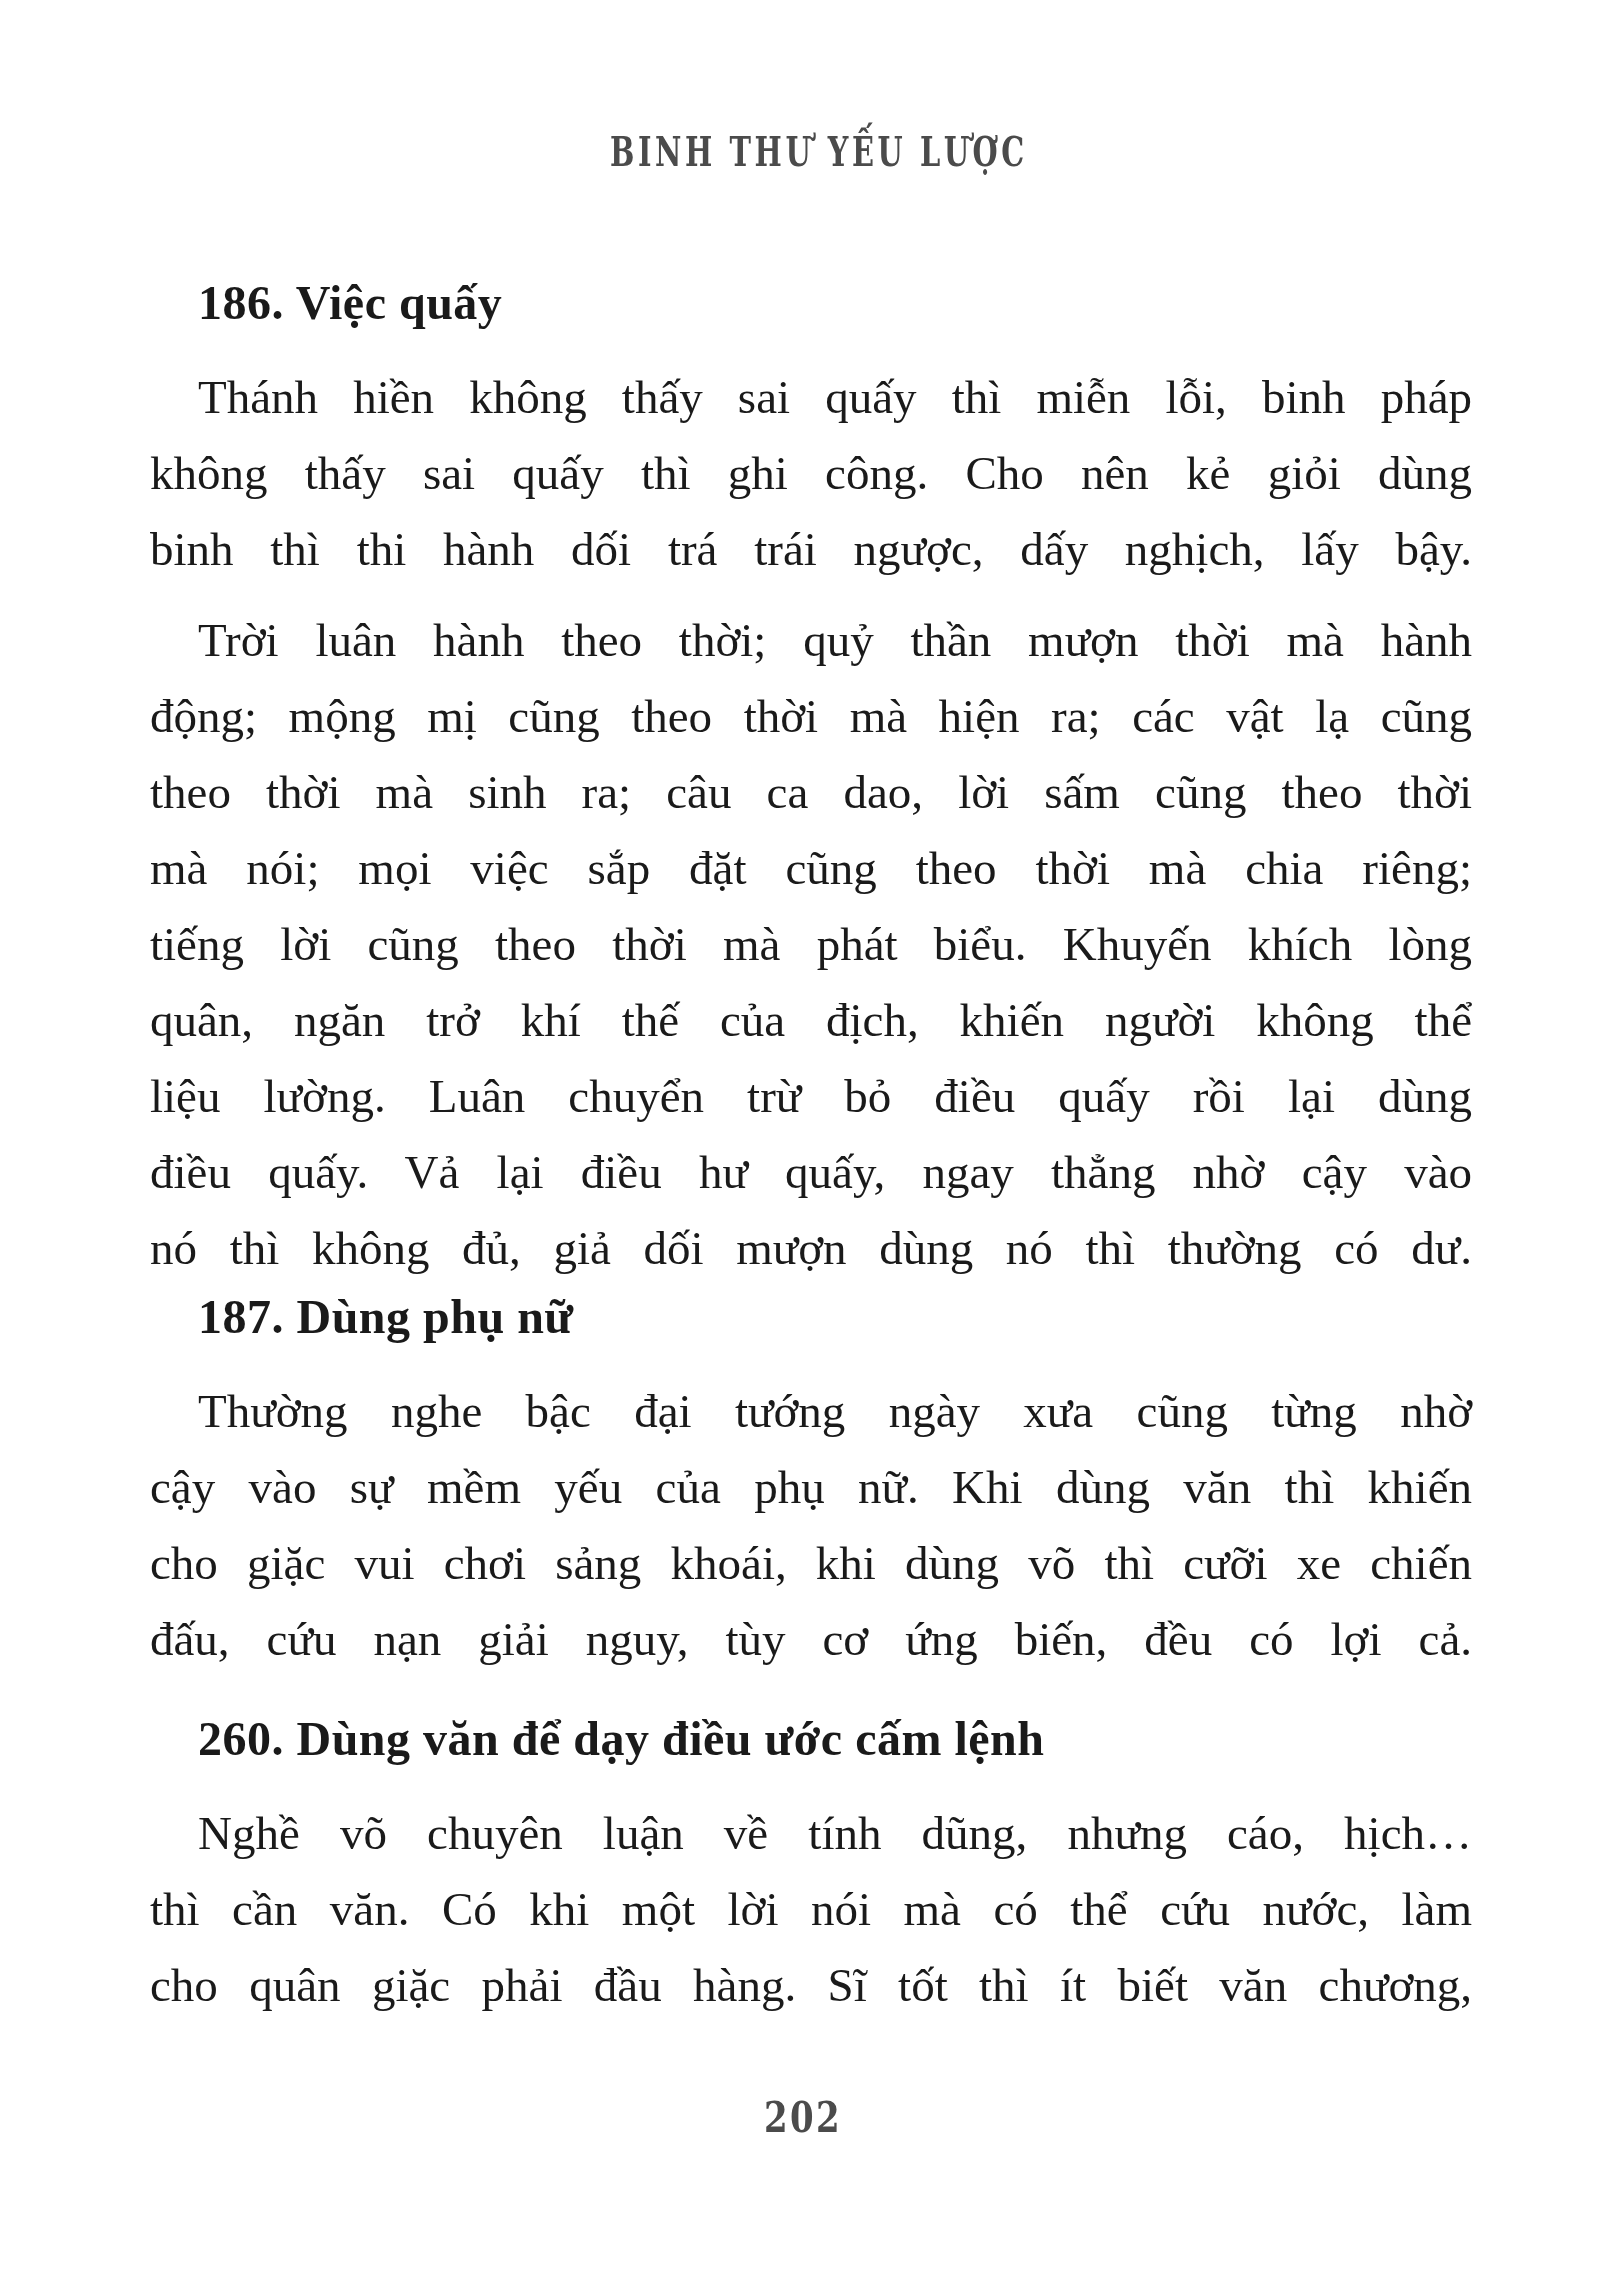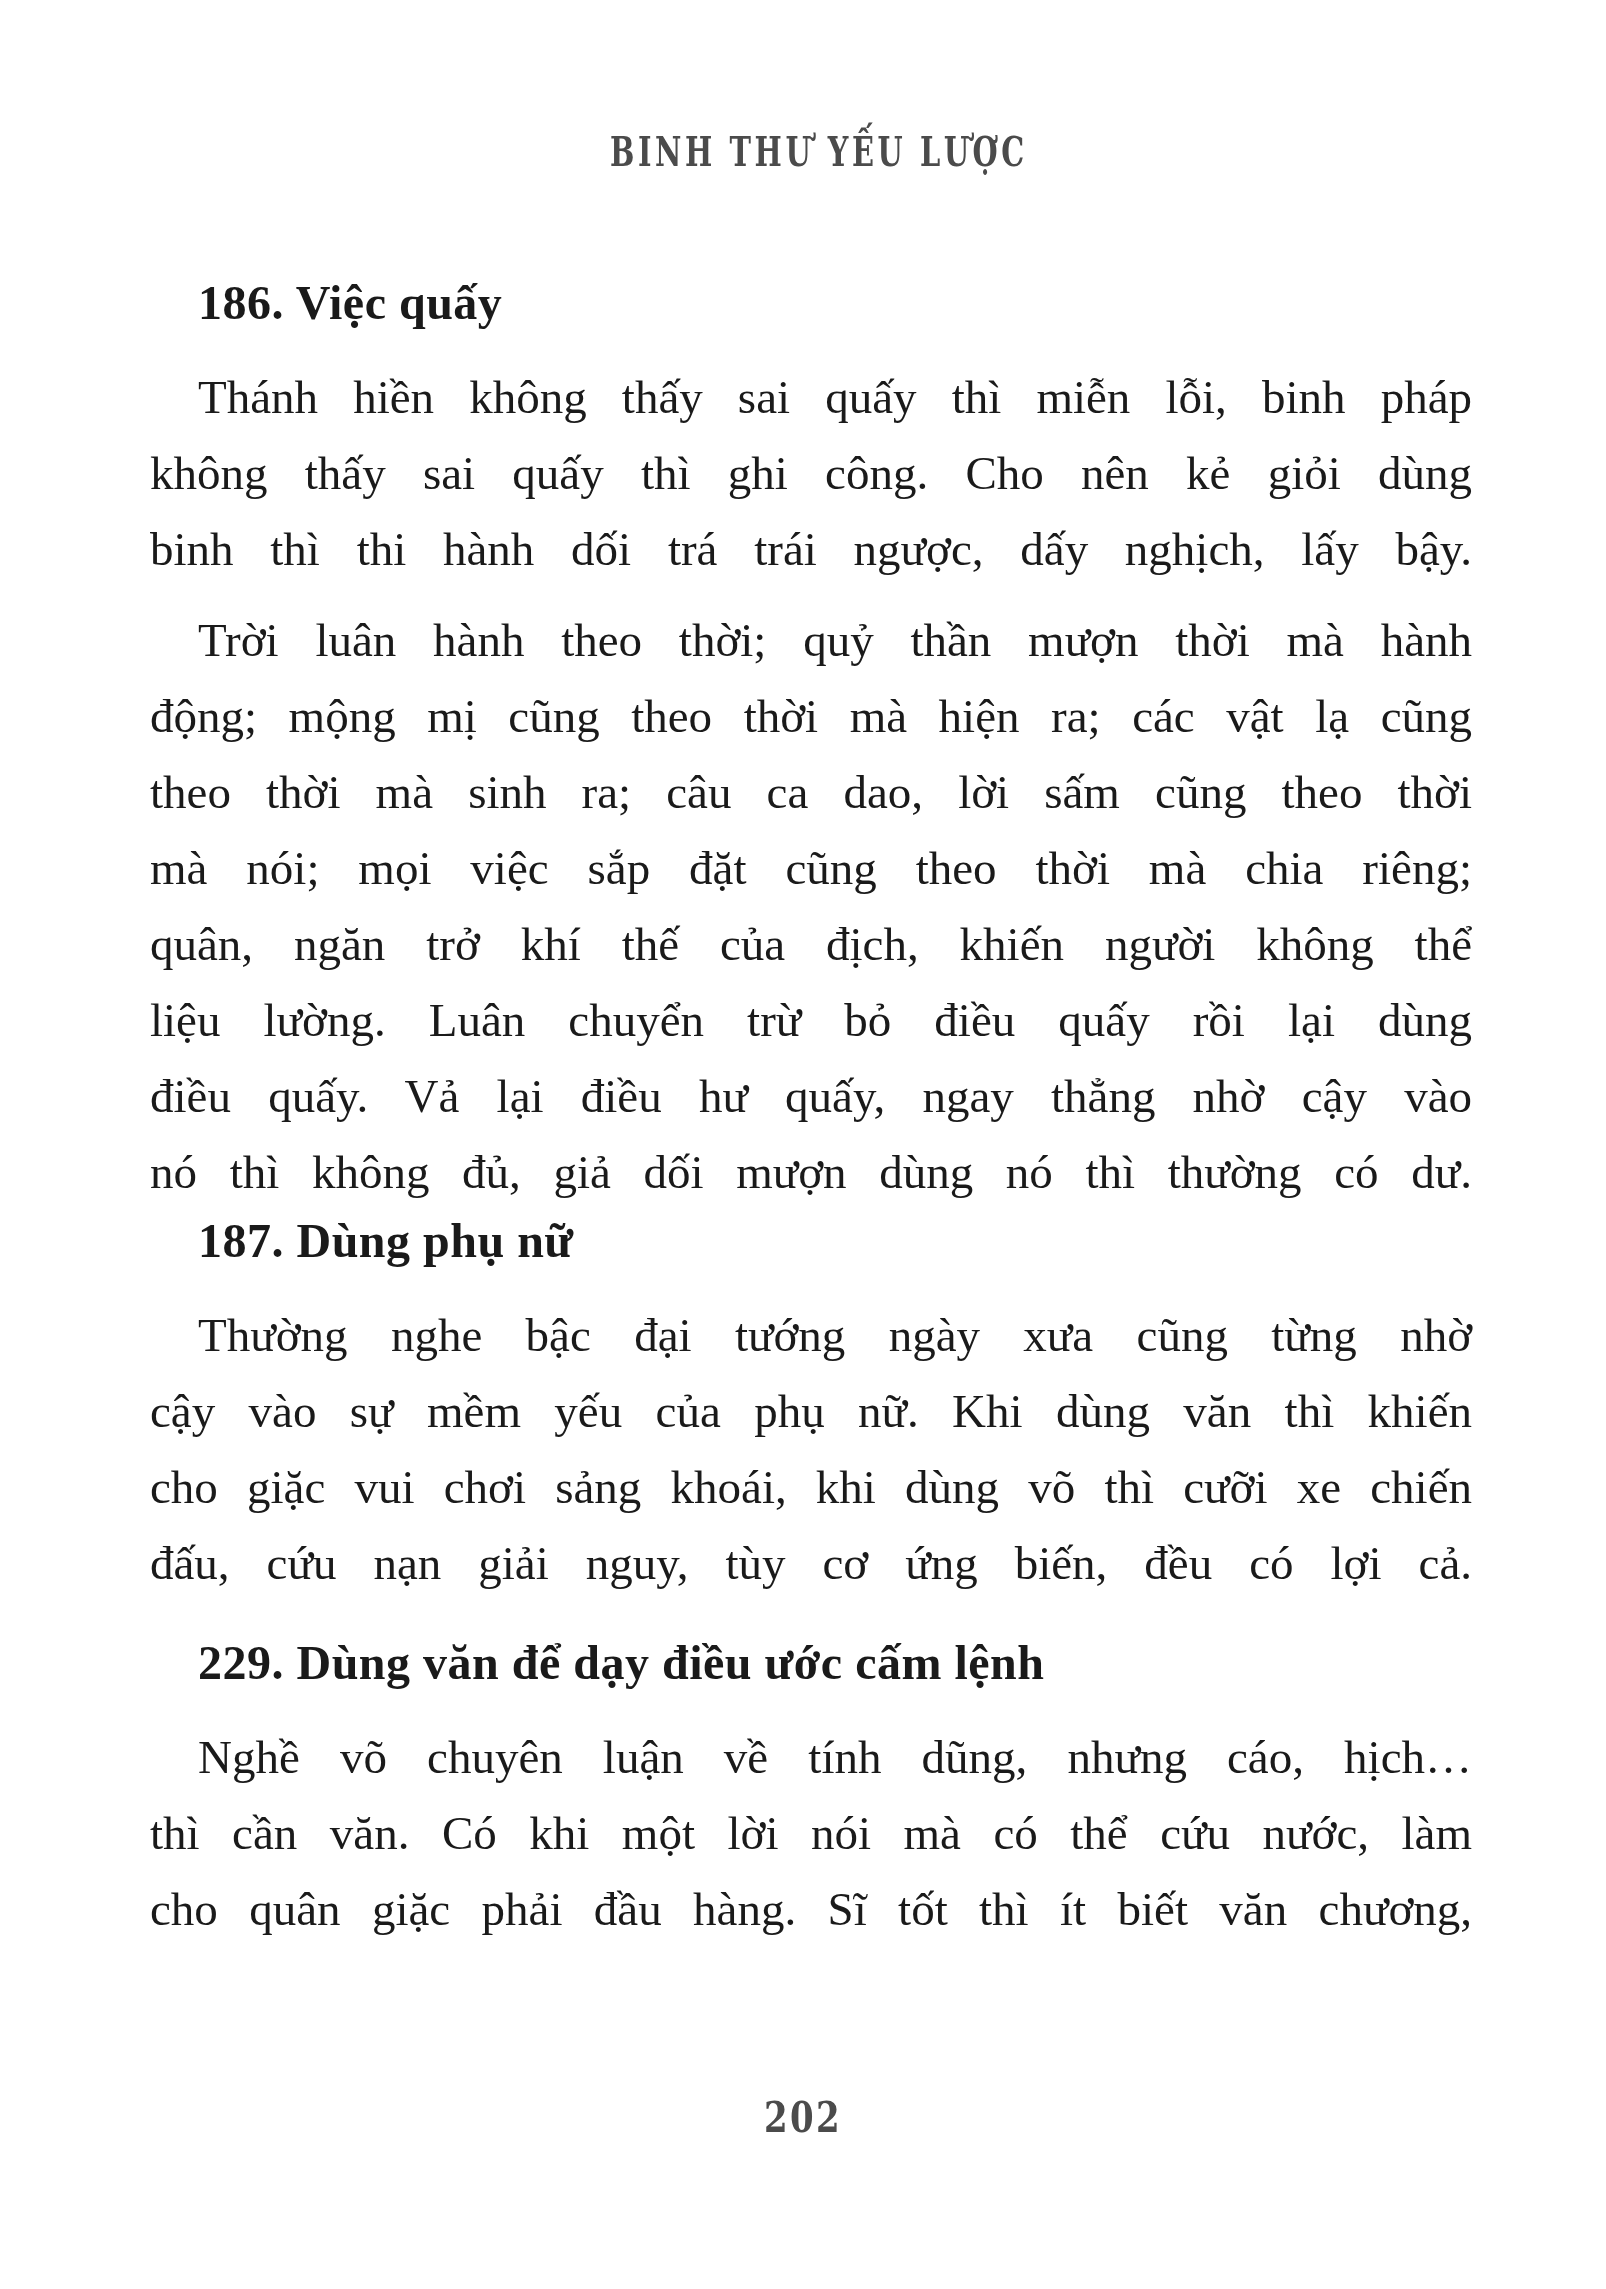--- a/index.html
+++ b/index.html
@@ -99,36 +99,37 @@
       <div class="line first">Thánh hiền không thấy sai quấy thì miễn lỗi, binh pháp</div>
       <div class="line">không thấy sai quấy thì ghi công. Cho nên kẻ giỏi dùng</div>
       <div class="line">binh thì thi hành dối trá trái ngược, dấy nghịch, lấy bậy.</div>
     </div>
 
     <div class="para follow">
       <div class="line first">Trời luân hành theo thời; quỷ thần mượn thời mà hành</div>
       <div class="line">động; mộng mị cũng theo thời mà hiện ra; các vật lạ cũng</div>
       <div class="line">theo thời mà sinh ra; câu ca dao, lời sấm cũng theo thời</div>
       <div class="line">mà nói; mọi việc sắp đặt cũng theo thời mà chia riêng;</div>
+      <div class="line">tiếng lời cũng theo thời mà phát biểu. Khuyến khích lòng</div>
       <div class="line">quân, ngăn trở khí thế của địch, khiến người không thể</div>
       <div class="line">liệu lường. Luân chuyển trừ bỏ điều quấy rồi lại dùng</div>
       <div class="line">điều quấy. Vả lại điều hư quấy, ngay thẳng nhờ cậy vào</div>
       <div class="line">nó thì không đủ, giả dối mượn dùng nó thì thường có dư.</div>
     </div>
 
     <div class="sec-heading h187">187. Dùng phụ nữ</div>
 
     <div class="para">
       <div class="line first">Thường nghe bậc đại tướng ngày xưa cũng từng nhờ</div>
       <div class="line">cậy vào sự mềm yếu của phụ nữ. Khi dùng văn thì khiến</div>
       <div class="line">cho giặc vui chơi sảng khoái, khi dùng võ thì cưỡi xe chiến</div>
       <div class="line">đấu, cứu nạn giải nguy, tùy cơ ứng biến, đều có lợi cả.</div>
     </div>
 
-    <div class="sec-heading h188">229. Dùng văn để dạy điều ước cấm lệnh</div>
+    <div class="sec-heading h188">260. Dùng văn để dạy điều ước cấm lệnh</div>
 
     <div class="para">
       <div class="line first">Nghề võ chuyên luận về tính dũng, nhưng cáo, hịch…</div>
       <div class="line">thì cần văn. Có khi một lời nói mà có thể cứu nước, làm</div>
       <div class="line">cho quân giặc phải đầu hàng. Sĩ tốt thì ít biết văn chương,</div>
     </div>
 
   </div>
 
   <div class="page-number">

